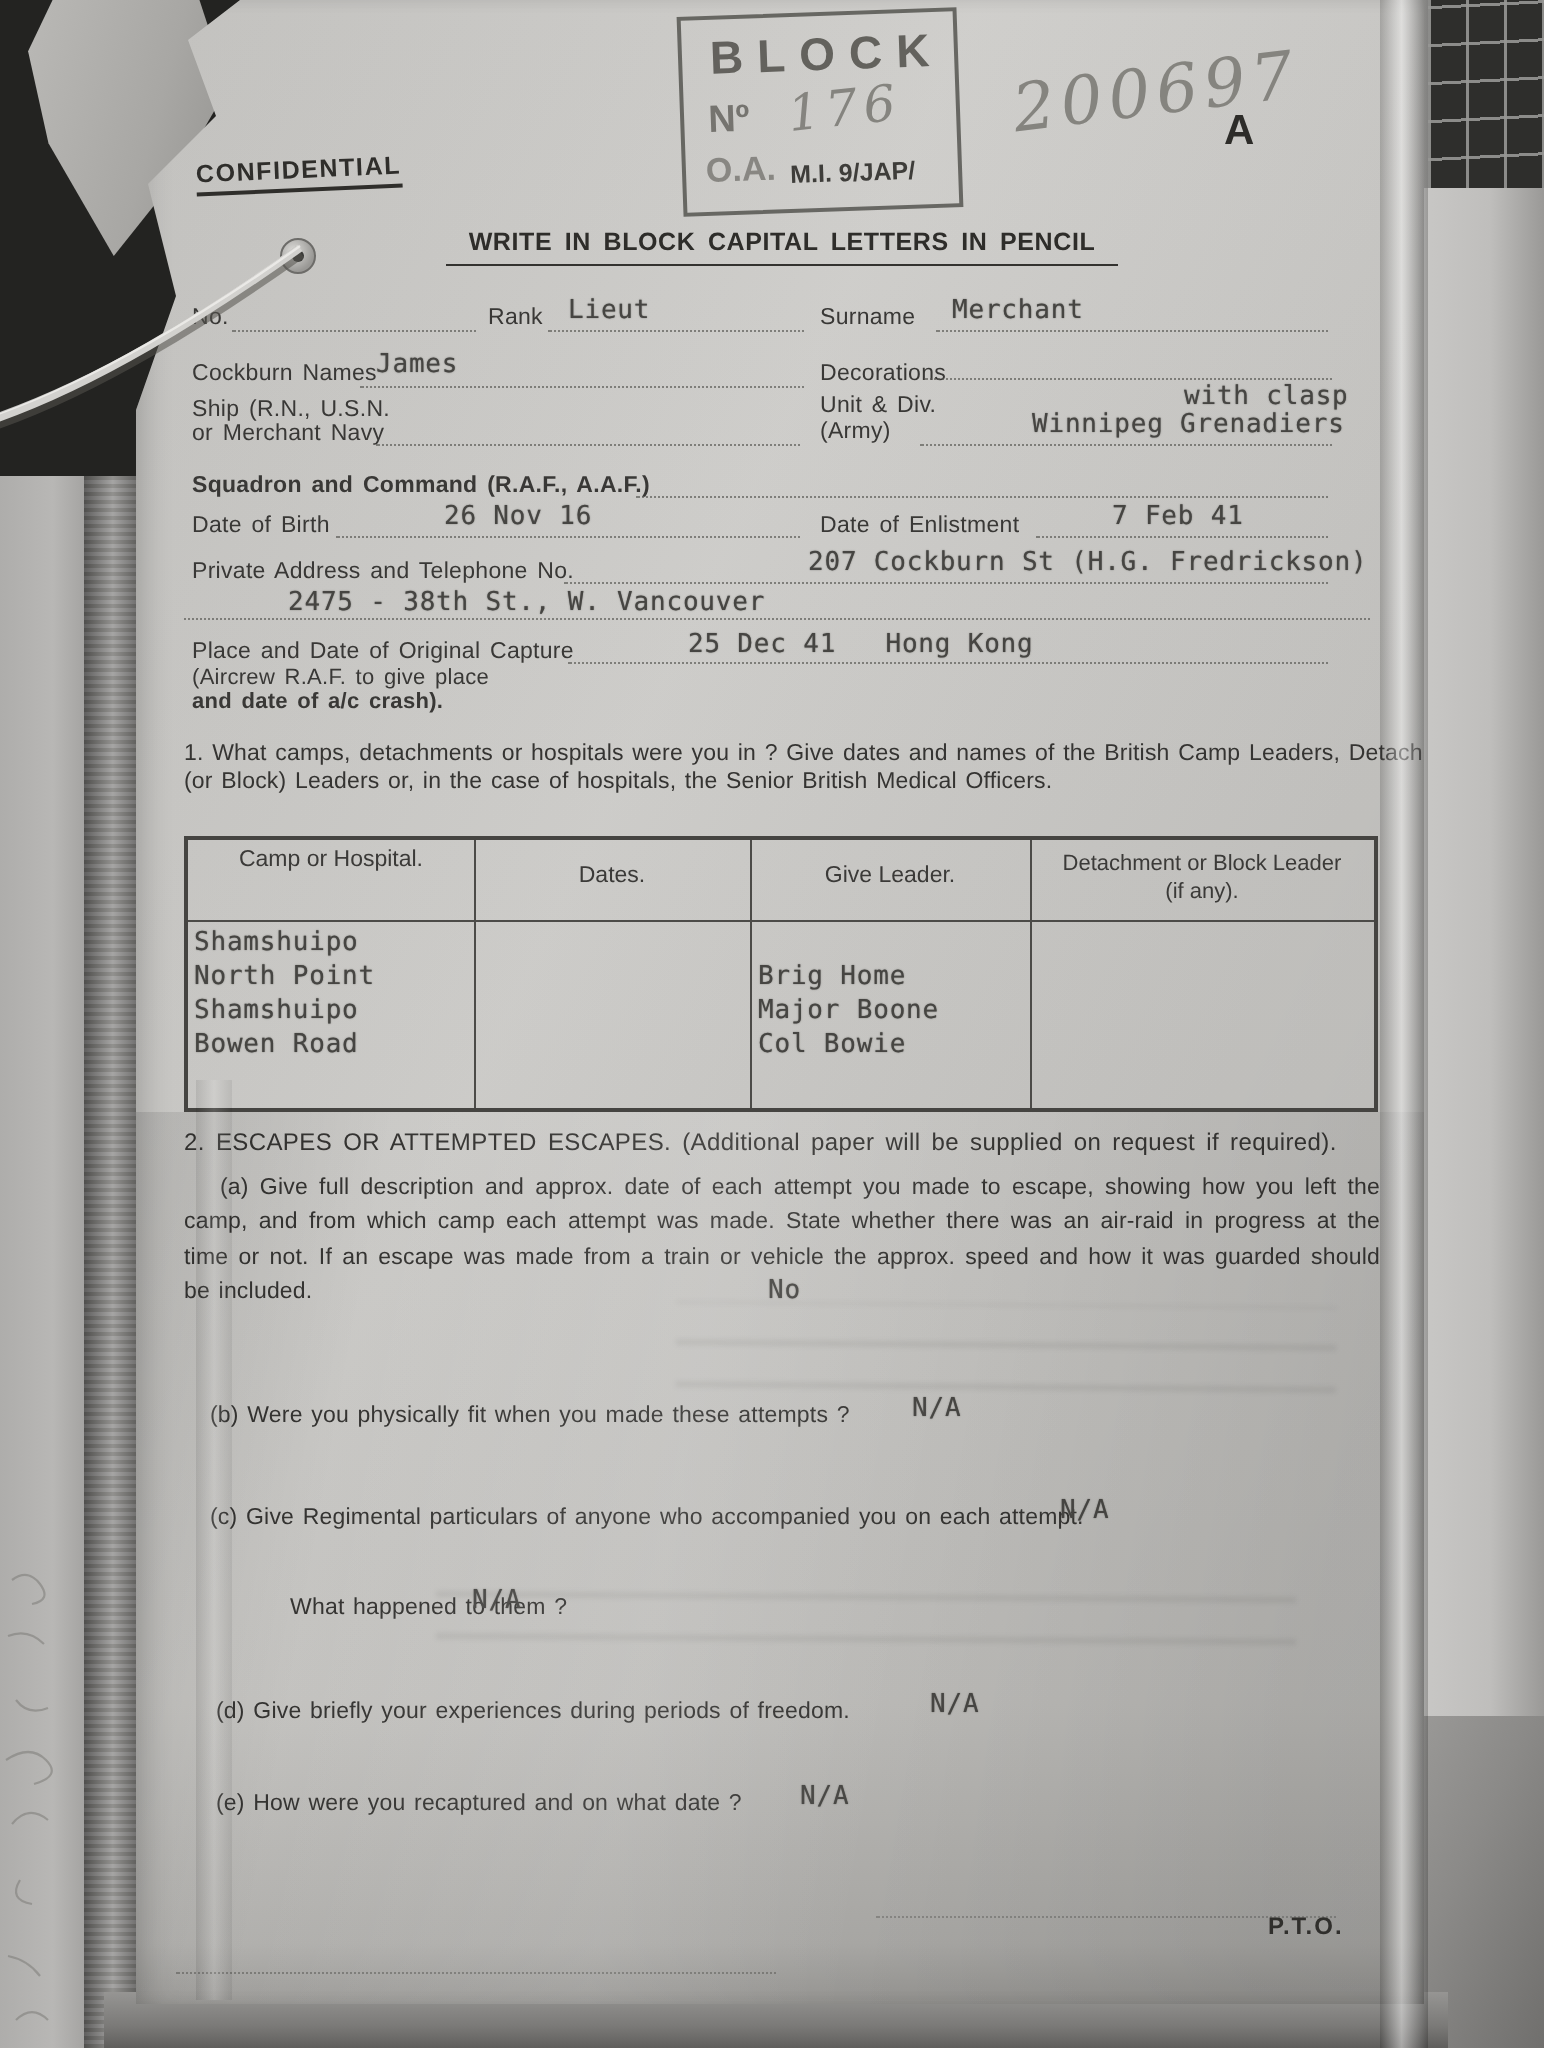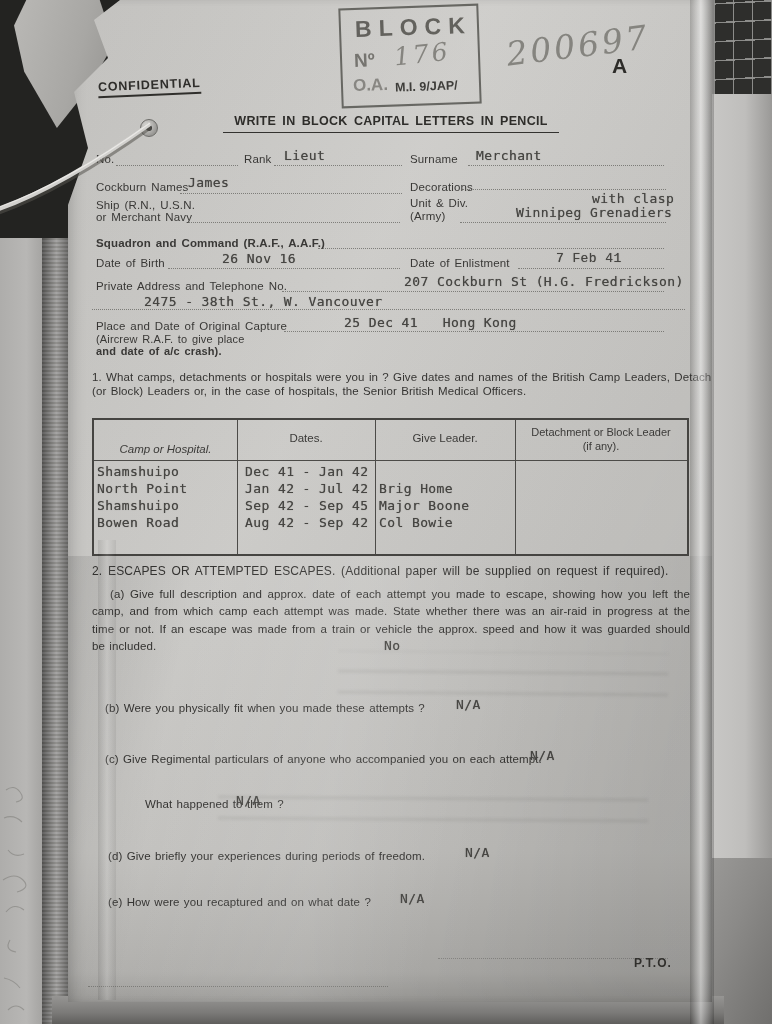--- a/index.html
+++ b/index.html
@@ -126,21 +126,21 @@
   <div class="abs typed" style="left:408px;top:205px;margin-left:40px;">Winnipeg Grenadiers</div>
   <div class="abs dots" style="left:392px;top:221px;width:206px;"></div>
 
   <div class="abs lbl" style="left:28px;top:237px;font-weight:bold;">Squadron and Command (R.A.F., A.A.F.)</div>
   <div class="abs dots" style="left:250px;top:247px;width:346px;"></div>
 
   <div class="abs lbl" style="left:28px;top:257px;">Date of Birth</div>
   <div class="abs typed" style="left:154px;top:251px;">26 Nov 16</div>
   <div class="abs dots" style="left:100px;top:267px;width:232px;"></div>
   <div class="abs lbl" style="left:342px;top:257px;">Date of Enlistment</div>
-  <div class="abs typed" style="left:488px;top:251px;font-family:Liberation Mono, monospace;">7 Feb 41</div>
+  <div class="abs typed" style="left:488px;top:251px;">7 Feb 41</div>
   <div class="abs dots" style="left:450px;top:267px;width:146px;"></div>
 
   <div class="abs lbl" style="left:28px;top:280px;">Private Address and Telephone No.</div>
   <div class="abs typed" style="left:336px;top:274px;">207 Cockburn St (H.G. Fredrickson)</div>
   <div class="abs dots" style="left:214px;top:290px;width:382px;"></div>
   <div class="abs typed" style="left:76px;top:294px;">2475 - 38th St., W. Vancouver</div>
   <div class="abs dots" style="left:24px;top:308px;width:593px;"></div>
 
   <div class="abs lbl" style="left:28px;top:320px;">Place and Date of Original Capture</div>
   <div class="abs typed" style="left:276px;top:315px;white-space:pre;">25 Dec 41   Hong Kong</div>
@@ -149,36 +149,30 @@
   <div class="abs lbl" style="left:28px;top:345px;font-size:11px;font-weight:bold;">and date of a/c crash).</div>
 
   <div class="abs body-txt" style="left:24px;top:369px;width:600px;white-space:nowrap;">1.   What camps, detachments or hospitals were you in ?   Give dates and names of the British Camp Leaders,  Detachment</div>
   <div class="abs body-txt" style="left:24px;top:383px;width:600px;">(or Block) Leaders or, in the case of hospitals, the Senior British Medical Officers.</div>
 
   <div class="abs" style="left:24px;top:418px;width:593px;height:134px;border:2px solid #454441;">
     <div class="abs vline" style="left:143px;top:0;height:134px;"></div>
     <div class="abs vline" style="left:281px;top:0;height:134px;"></div>
     <div class="abs vline" style="left:421px;top:0;height:134px;"></div>
     <div class="abs" style="left:0;top:40px;width:593px;border-top:1.5px solid #4c4b48;"></div>
-    <div class="abs hdr-cell" style="left:0;top:23px;width:143px;font-style:italic;">Camp or Hospital.</div>
+    <div class="abs hdr-cell" style="left:0;top:4px;width:143px;">Camp or Hospital.</div>
     <div class="abs hdr-cell" style="left:143px;top:12px;width:138px;">Dates.</div>
     <div class="abs hdr-cell" style="left:281px;top:12px;width:140px;">Give Leader.</div>
     <div class="abs hdr-cell" style="left:436px;top:6px;width:142px;font-size:11px;line-height:1.25;">Detachment or Block Leader (if any).</div>
 
     <div class="abs" style="left:3px;top:44px;">
       <div class="typed" style="height:17px;">Shamshuipo</div>
       <div class="typed" style="height:17px;">North Point</div>
       <div class="typed" style="height:17px;">Shamshuipo</div>
       <div class="typed" style="height:17px;">Bowen Road</div>
-    </div>
-    <div class="abs" style="left:151px;top:44px;">
-      <div class="typed" style="height:17px;">Dec 41 - Jan 42</div>
-      <div class="typed" style="height:17px;">Jan 42 - Jul 42</div>
-      <div class="typed" style="height:17px;">Sep 42 - Sep 45</div>
-      <div class="typed" style="height:17px;">Aug 42 - Sep 42</div>
     </div>
     <div class="abs" style="left:285px;top:44px;">
       <div class="typed" style="height:17px;"></div>
       <div class="typed" style="height:17px;">Brig Home</div>
       <div class="typed" style="height:17px;">Major Boone</div>
       <div class="typed" style="height:17px;">Col Bowie</div>
     </div>
   </div>
 
   <div class="abs body-txt" style="left:24px;top:562px;width:600px;font-size:12px;letter-spacing:.2px;word-spacing:2px;white-space:nowrap;">2.   ESCAPES OR ATTEMPTED ESCAPES.   (Additional paper will be supplied on request if required).</div>

